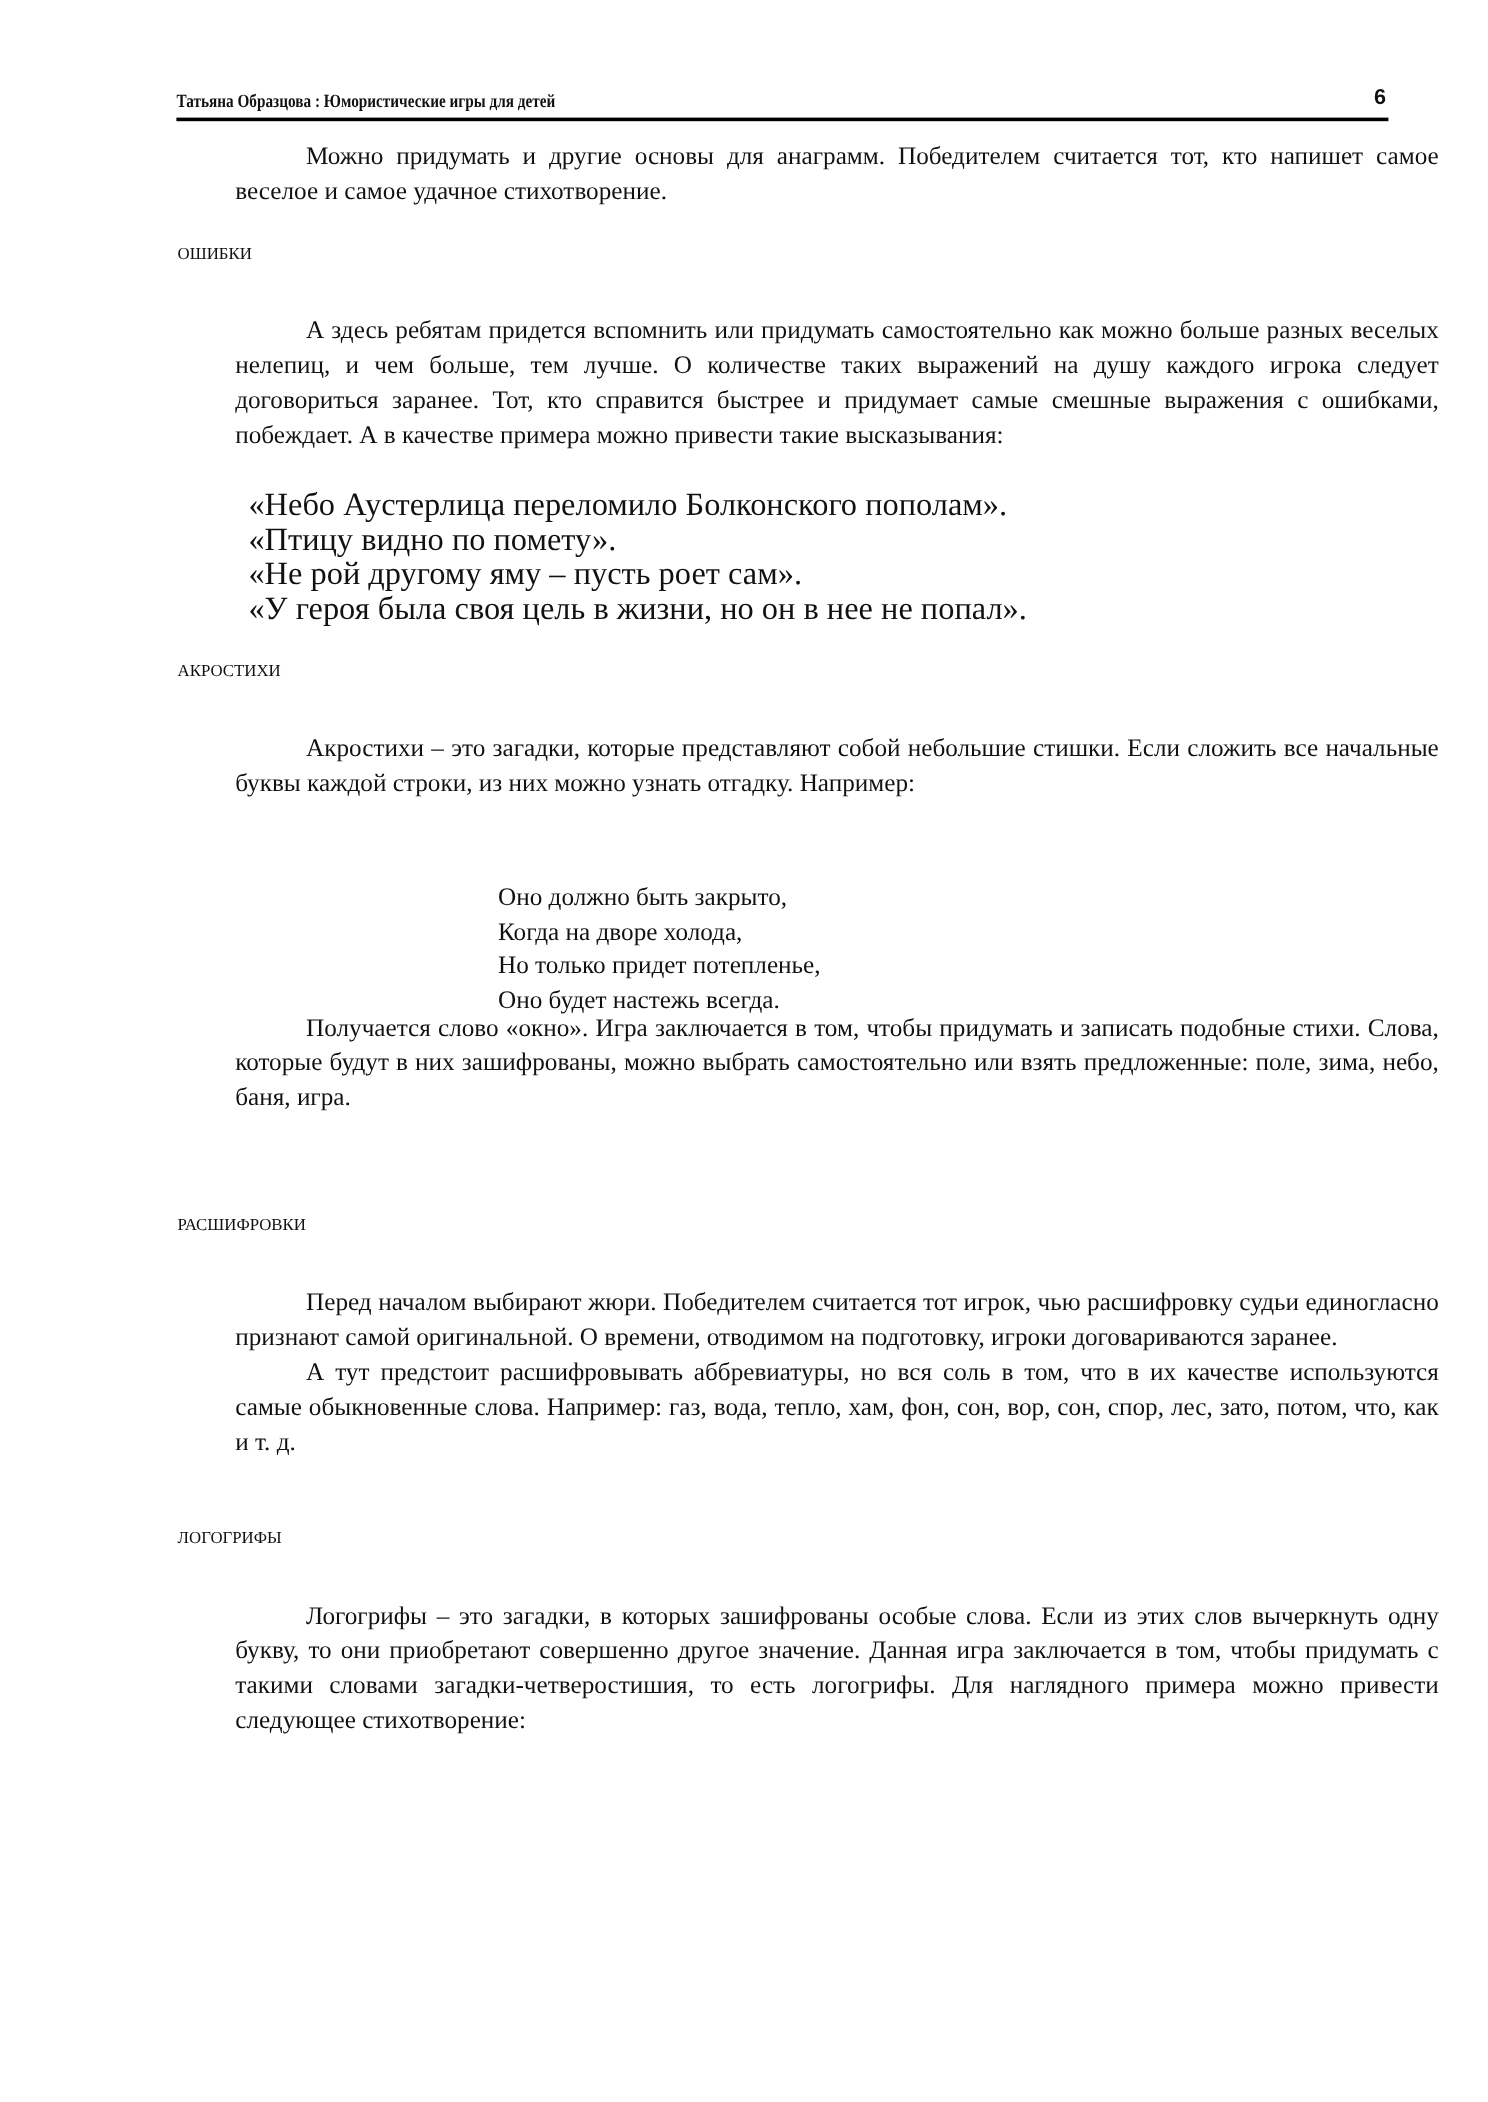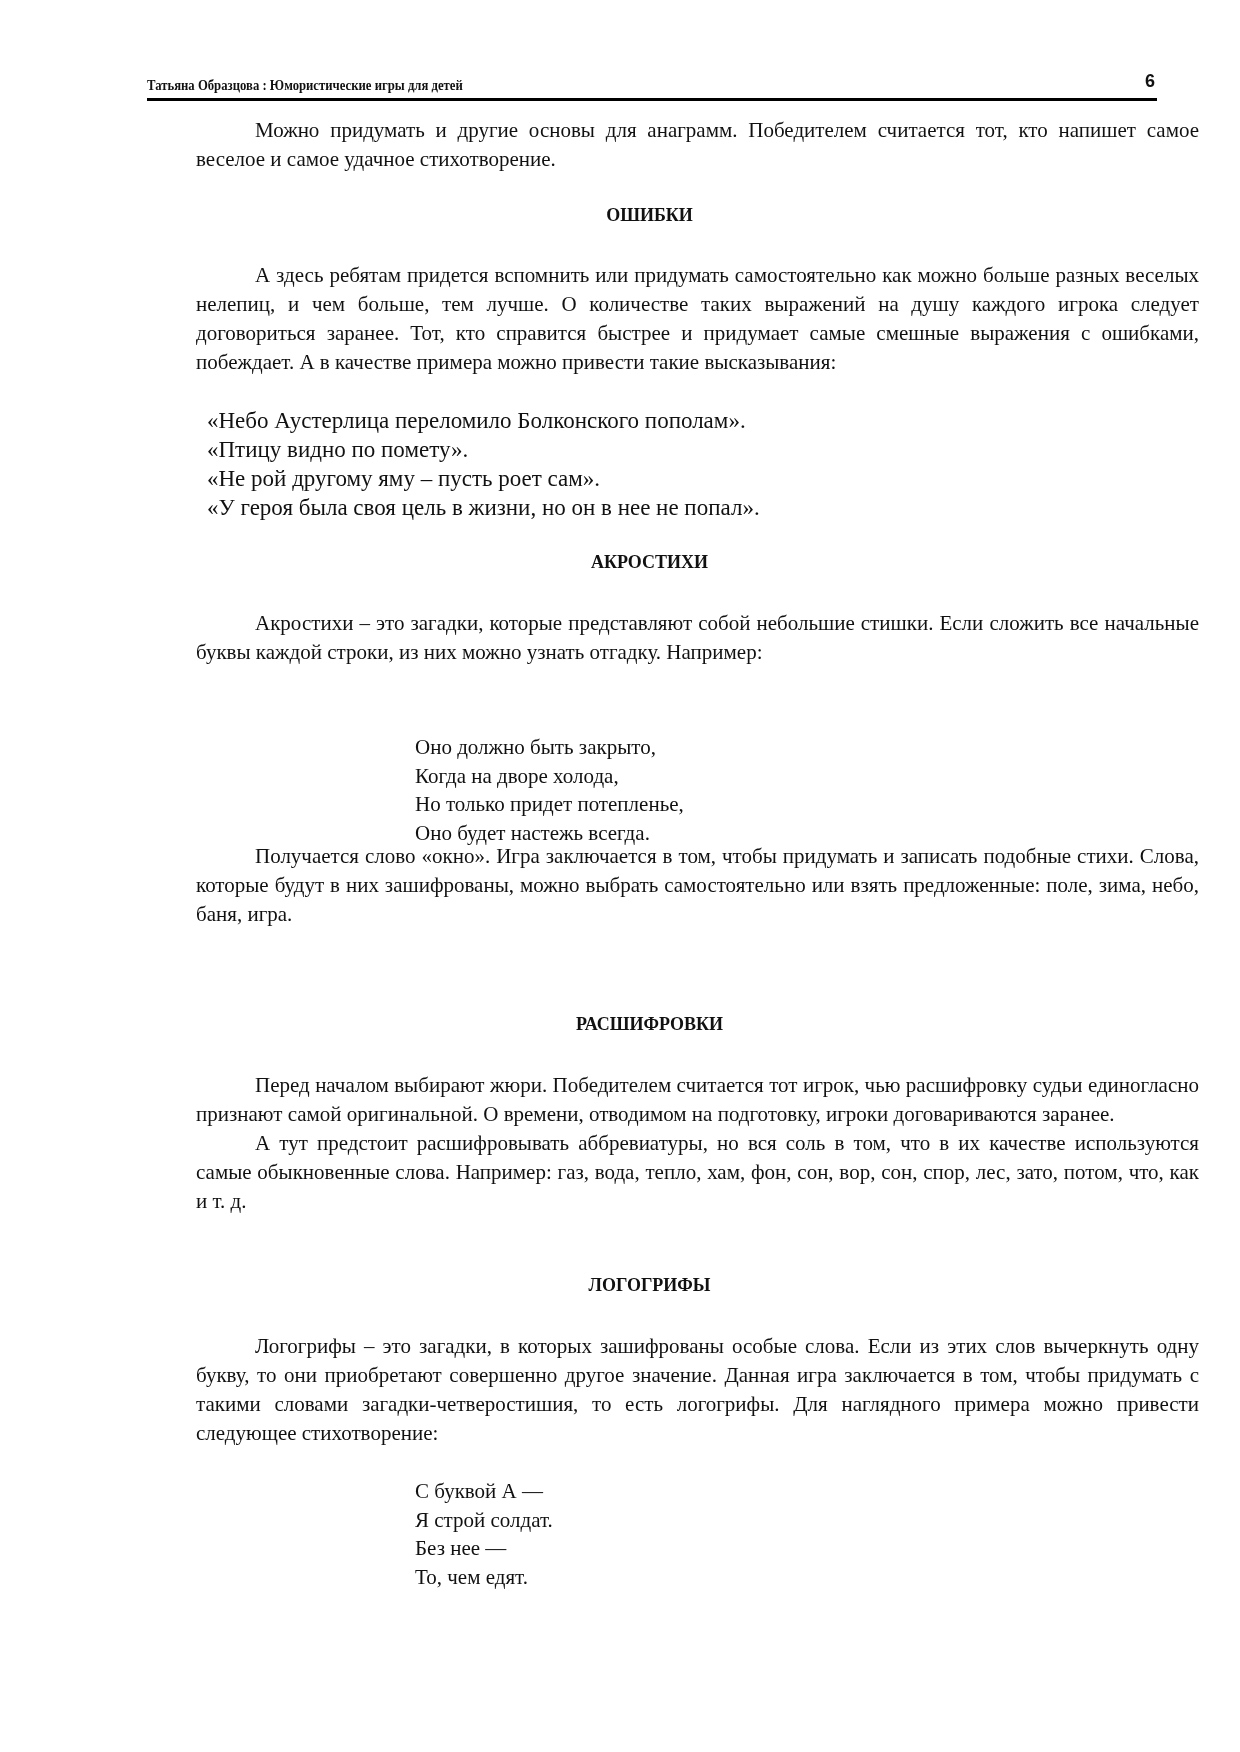--- a/index.html
+++ b/index.html
@@ -4,22 +4,22 @@
 <style>
   html, body { margin: 0; padding: 0; background: #ffffff; }
   body { width: 1240px; height: 1752px; position: relative; overflow: hidden; color: #111; }
   .page { position: absolute; left: 0; top: 0; width: 1104px; height: 1752px; }
   .hdr { position: absolute; left: 147px; top: 70px; width: 1010px; height: 28px; border-bottom: 3px solid #000; }
   .hdr-title { position: absolute; left: 0; bottom: 4px; font-family: "Liberation Serif", serif; font-weight: bold; font-size: 15.5px; transform: scaleX(0.82); transform-origin: left bottom; white-space: nowrap; }
   .hdr-num { position: absolute; right: 2px; bottom: 6px; font-family: "Liberation Sans", sans-serif; font-weight: bold; font-size: 18px; }
   .body { position: absolute; left: 148px; width: 1003px; font-family: "Liberation Serif", serif; font-size: 21px; line-height: 29px; margin-left: 48px; }
   p { margin: 0; text-align: justify; text-indent: 59px; }
   p.last { text-align-last: left; }
-  .h { position: absolute; left: 148px; width: 1003px; text-align: center; font-family: "Liberation Serif", serif; font-weight: bold; font-size: 18px; }
-  .quotes { position: absolute; left: 207px; font-family: "Liberation Serif", serif; font-size: 23px; line-height: 29px; }
+  .h { position: absolute; left: 148px; width: 1003px; text-align: left; font-family: "Liberation Serif", serif; font-weight: normal; font-size: 14px; }
+  .quotes { position: absolute; left: 207px; font-family: "Liberation Serif", serif; font-size: 27px; line-height: 29px; }
   .poem { position: absolute; left: 415px; font-family: "Liberation Serif", serif; font-size: 21px; line-height: 28.5px; }
   .line { white-space: nowrap; }
 </style>
 </head>
 <body>
 
 <div class="page">
 
   <div class="hdr">
     <span class="hdr-title">Татьяна Образцова : Юмористические игры для детей</span>
@@ -58,20 +58,14 @@
   <div class="h" style="top:1014px;">РАСШИФРОВКИ</div>
   <div class="body" style="top:1071px;">
     <p class="last">Перед началом выбирают жюри. Победителем считается тот игрок, чью расшифровку судьи единогласно признают самой оригинальной. О времени, отводимом на подготовку, игроки договариваются заранее.</p>
     <p class="last">А тут предстоит расшифровывать аббревиатуры, но вся соль в том, что в их качестве используются самые обыкновенные слова. Например: газ, вода, тепло, хам, фон, сон, вор, сон, спор, лес, зато, потом, что, как и т. д.</p>
   </div>
 
   <div class="h" style="top:1275px;">ЛОГОГРИФЫ</div>
   <div class="body" style="top:1332px;">
     <p class="last">Логогрифы – это загадки, в которых зашифрованы особые слова. Если из этих слов вычеркнуть одну букву, то они приобретают совершенно другое значение. Данная игра заключается в том, чтобы придумать с такими словами загадки-четверостишия, то есть логогрифы. Для наглядного примера можно привести следующее стихотворение:</p>
   </div>
-  <div class="poem" style="top:1477px;">
-    <div class="line">С буквой А —</div>
-    <div class="line">Я строй солдат.</div>
-    <div class="line">Без нее —</div>
-    <div class="line">То, чем едят.</div>
-  </div>
 
 </div>
 
 </body></html>

